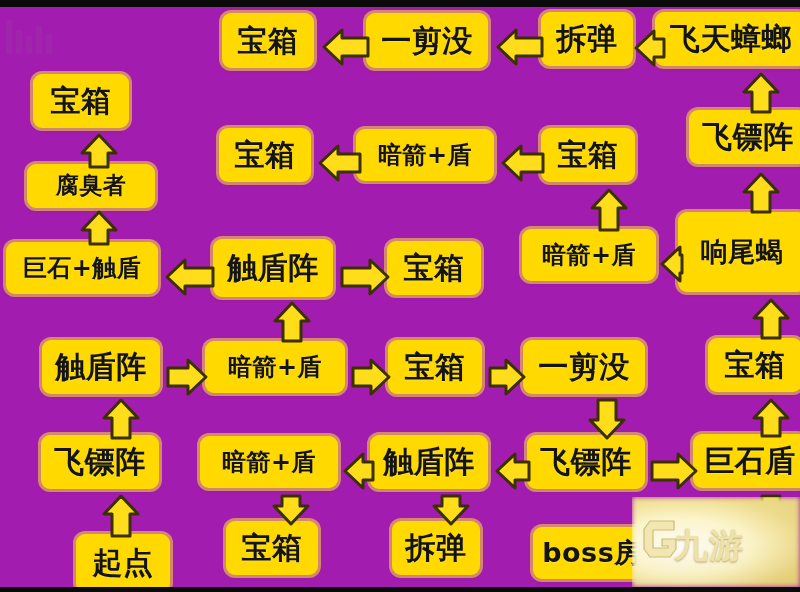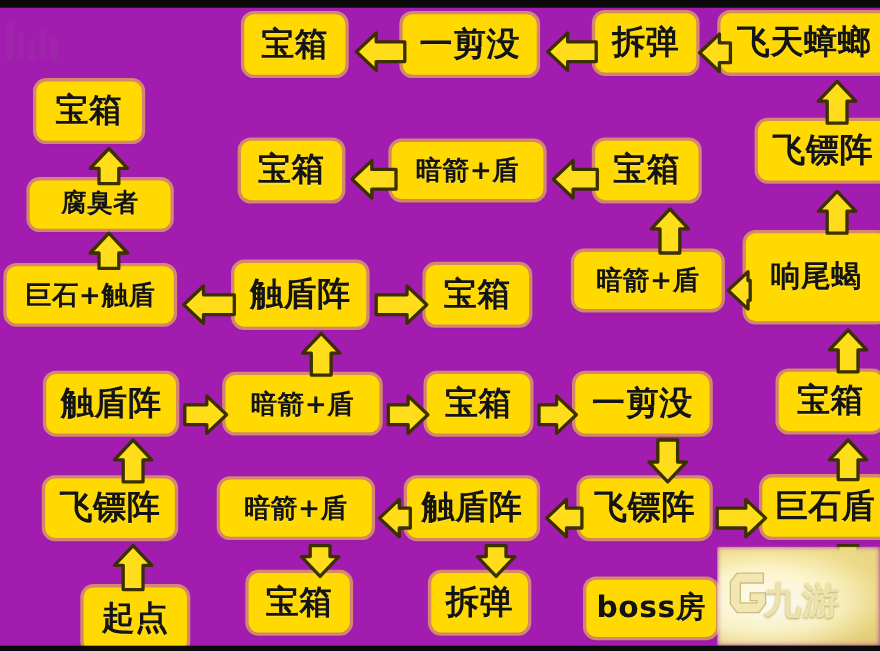--- a/index.html
+++ b/index.html
@@ -49,21 +49,21 @@
   .arrow svg{display:block;overflow:visible;}
 
   
   .wm-bili{
     position:absolute;left:4px;top:14px;width:60px;height:46px;
     opacity:.09;
   }
   .wm-jiuyou{
     position:absolute;
     right:0;bottom:5px;
-    width:148px;height:90px;
+    width:168px;height:90px;
     overflow:hidden;
     pointer-events:none;
   }
   .wm-blur{
     position:absolute;inset:0;
     background:
       radial-gradient(ellipse 120% 90% at 30% 55%, rgba(255,255,255,.92) 0%, rgba(255,248,205,.85) 35%, rgba(236,214,120,.75) 62%, rgba(212,186,88,.70) 100%),
       linear-gradient(180deg,#f7f0cf 0%, #ded09a 55%, #cdbd7e 100%);
     filter:blur(2.5px);
   }

